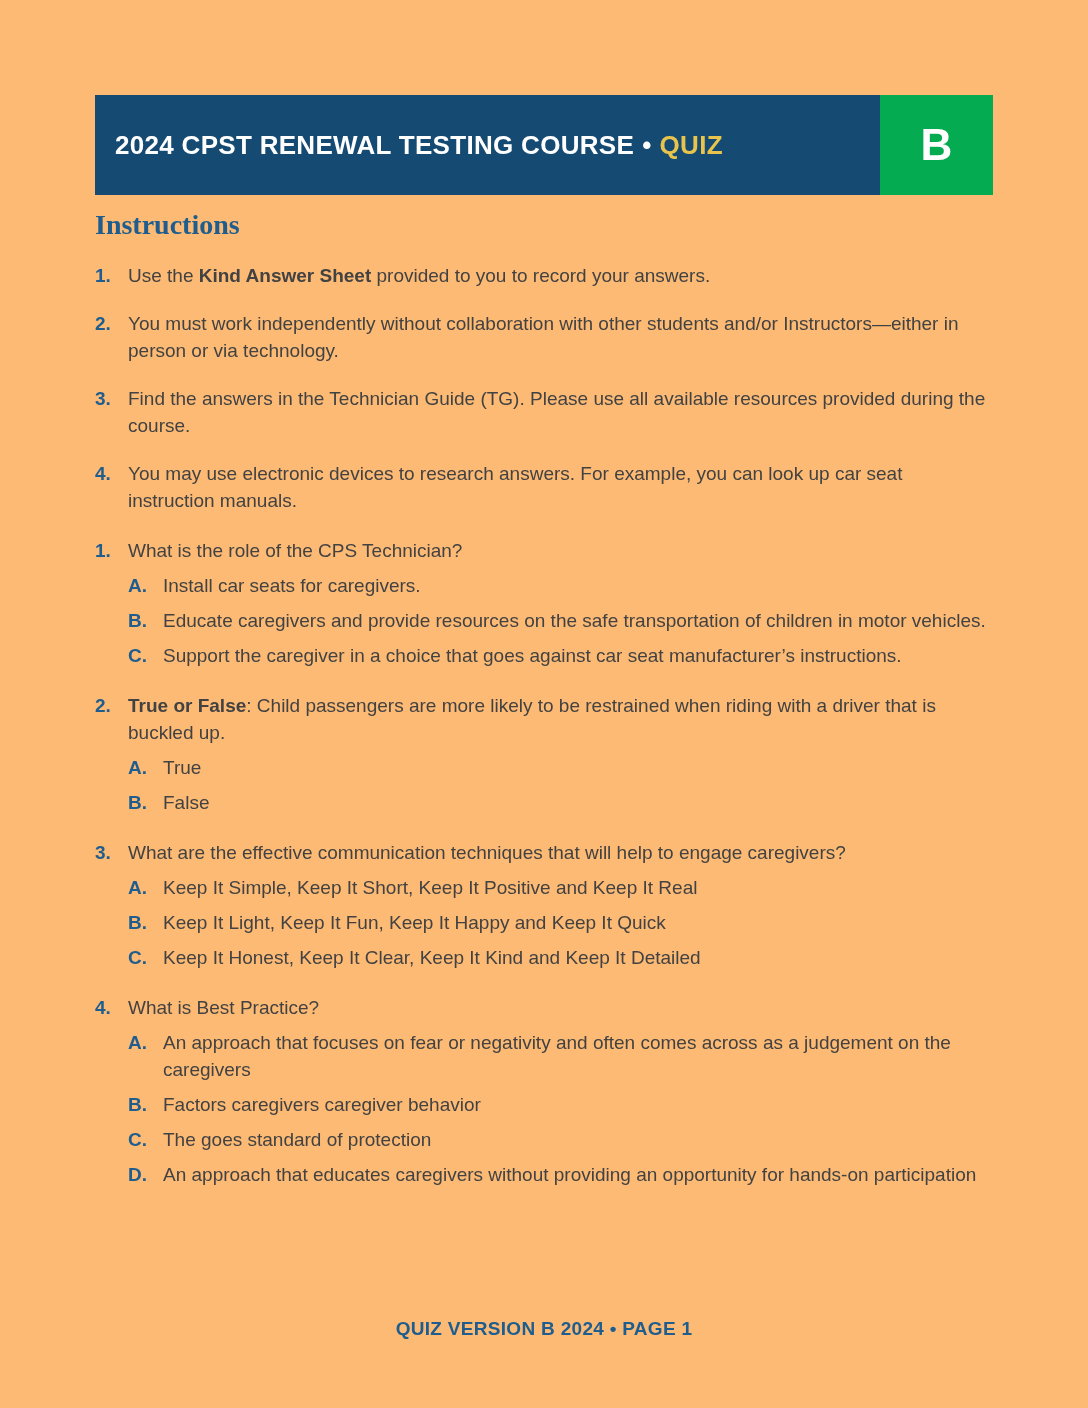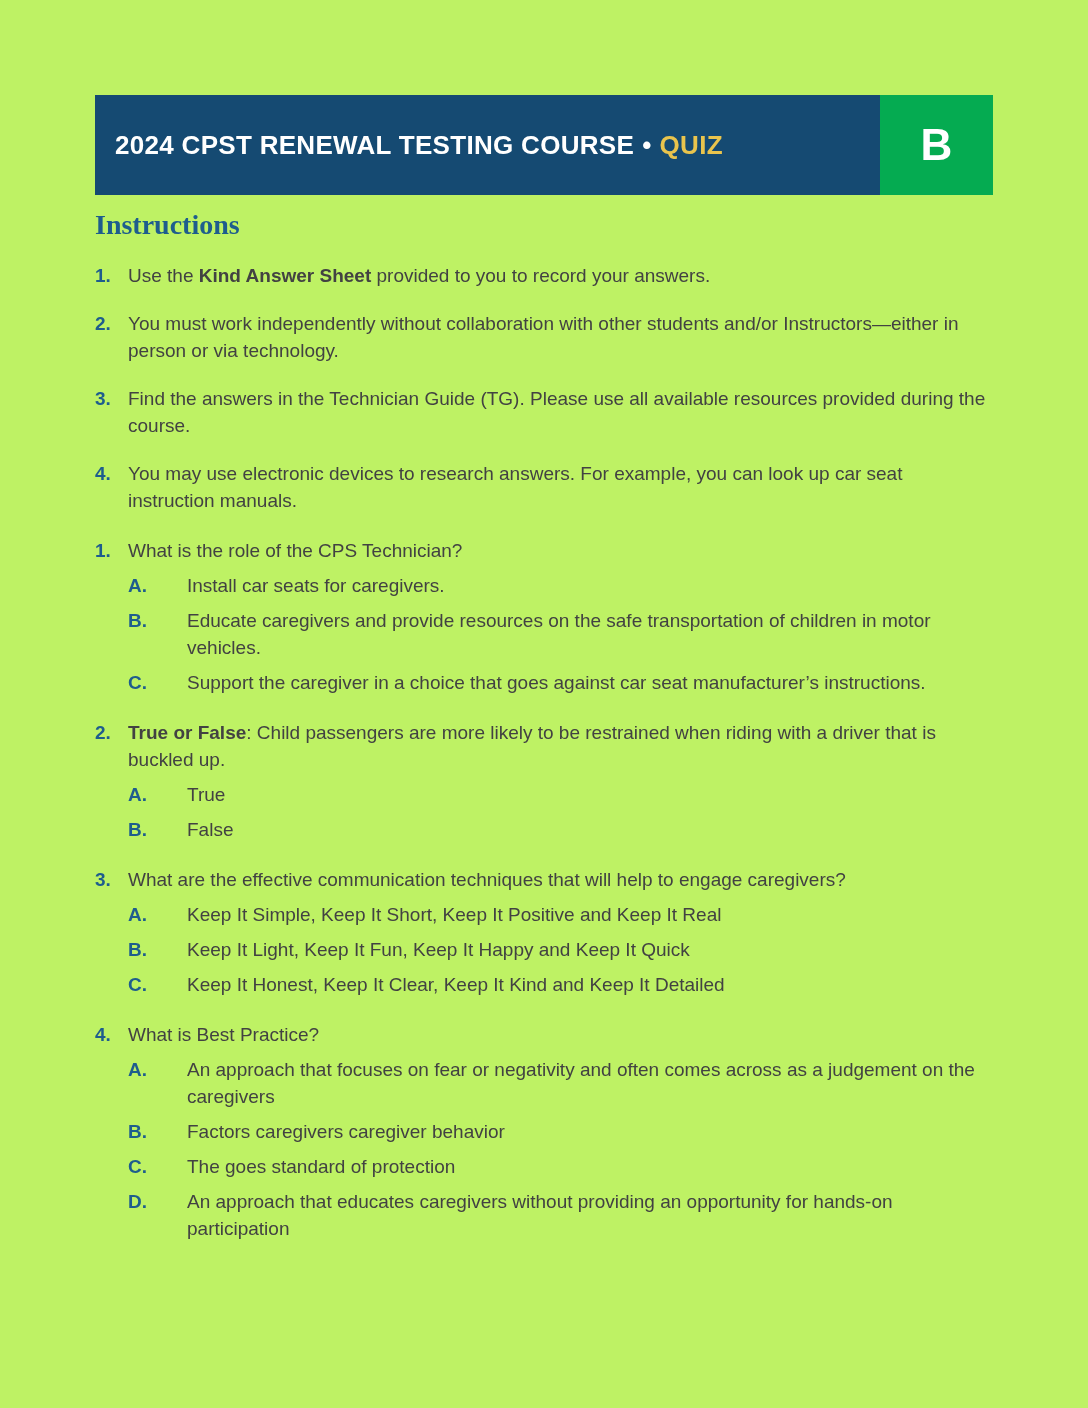--- a/index.html
+++ b/index.html
@@ -1,20 +1,20 @@
 <!DOCTYPE html>
 <html><head>
 <meta charset="utf-8">
 <style>
   html, body { margin: 0; padding: 0; background: #ffffff; }
   .page {
     position: relative;
     width: 1088px;
     height: 1408px;
-    background: #bef264;
+    background: #fdba74;
     font-family: "Liberation Sans", sans-serif;
     color: #424242;
     overflow: hidden;
   }
   .content { padding: 95px 95px 0 95px; }
 
   
   .header-row { display: flex; align-items: stretch; height: 100px; }
   .header-bar {
     flex: 1;
@@ -72,21 +72,21 @@
   .q-head .body { flex: 1; }
   .options { }
   .option {
     display: flex;
     margin-top: 8px;
     margin-left: 33px;
     font-size: 19px;
     line-height: 27px;
   }
   .option .letter { flex: none; width: 35px; font-weight: bold; color: #1E5D8D; }
-  .option .body { flex: 1; max-width: 830px; margin-left: 24px; }
+  .option .body { flex: 1; max-width: 830px; }
 
   
   .footer {
     position: absolute;
     left: 0;
     right: 0;
     top: 1318px;
     text-align: center;
     font-size: 19px;
     font-weight: bold;
@@ -213,13 +213,14 @@
           <div class="option">
             <span class="letter">D.</span>
             <span class="body">An approach that educates caregivers without providing an opportunity for hands-on participation</span>
           </div>
         </div>
       </div>
 
     </div>
   </div>
 
+  <div class="footer">QUIZ VERSION B 2024 • PAGE 1</div>
 </div>
 
 </body></html>

